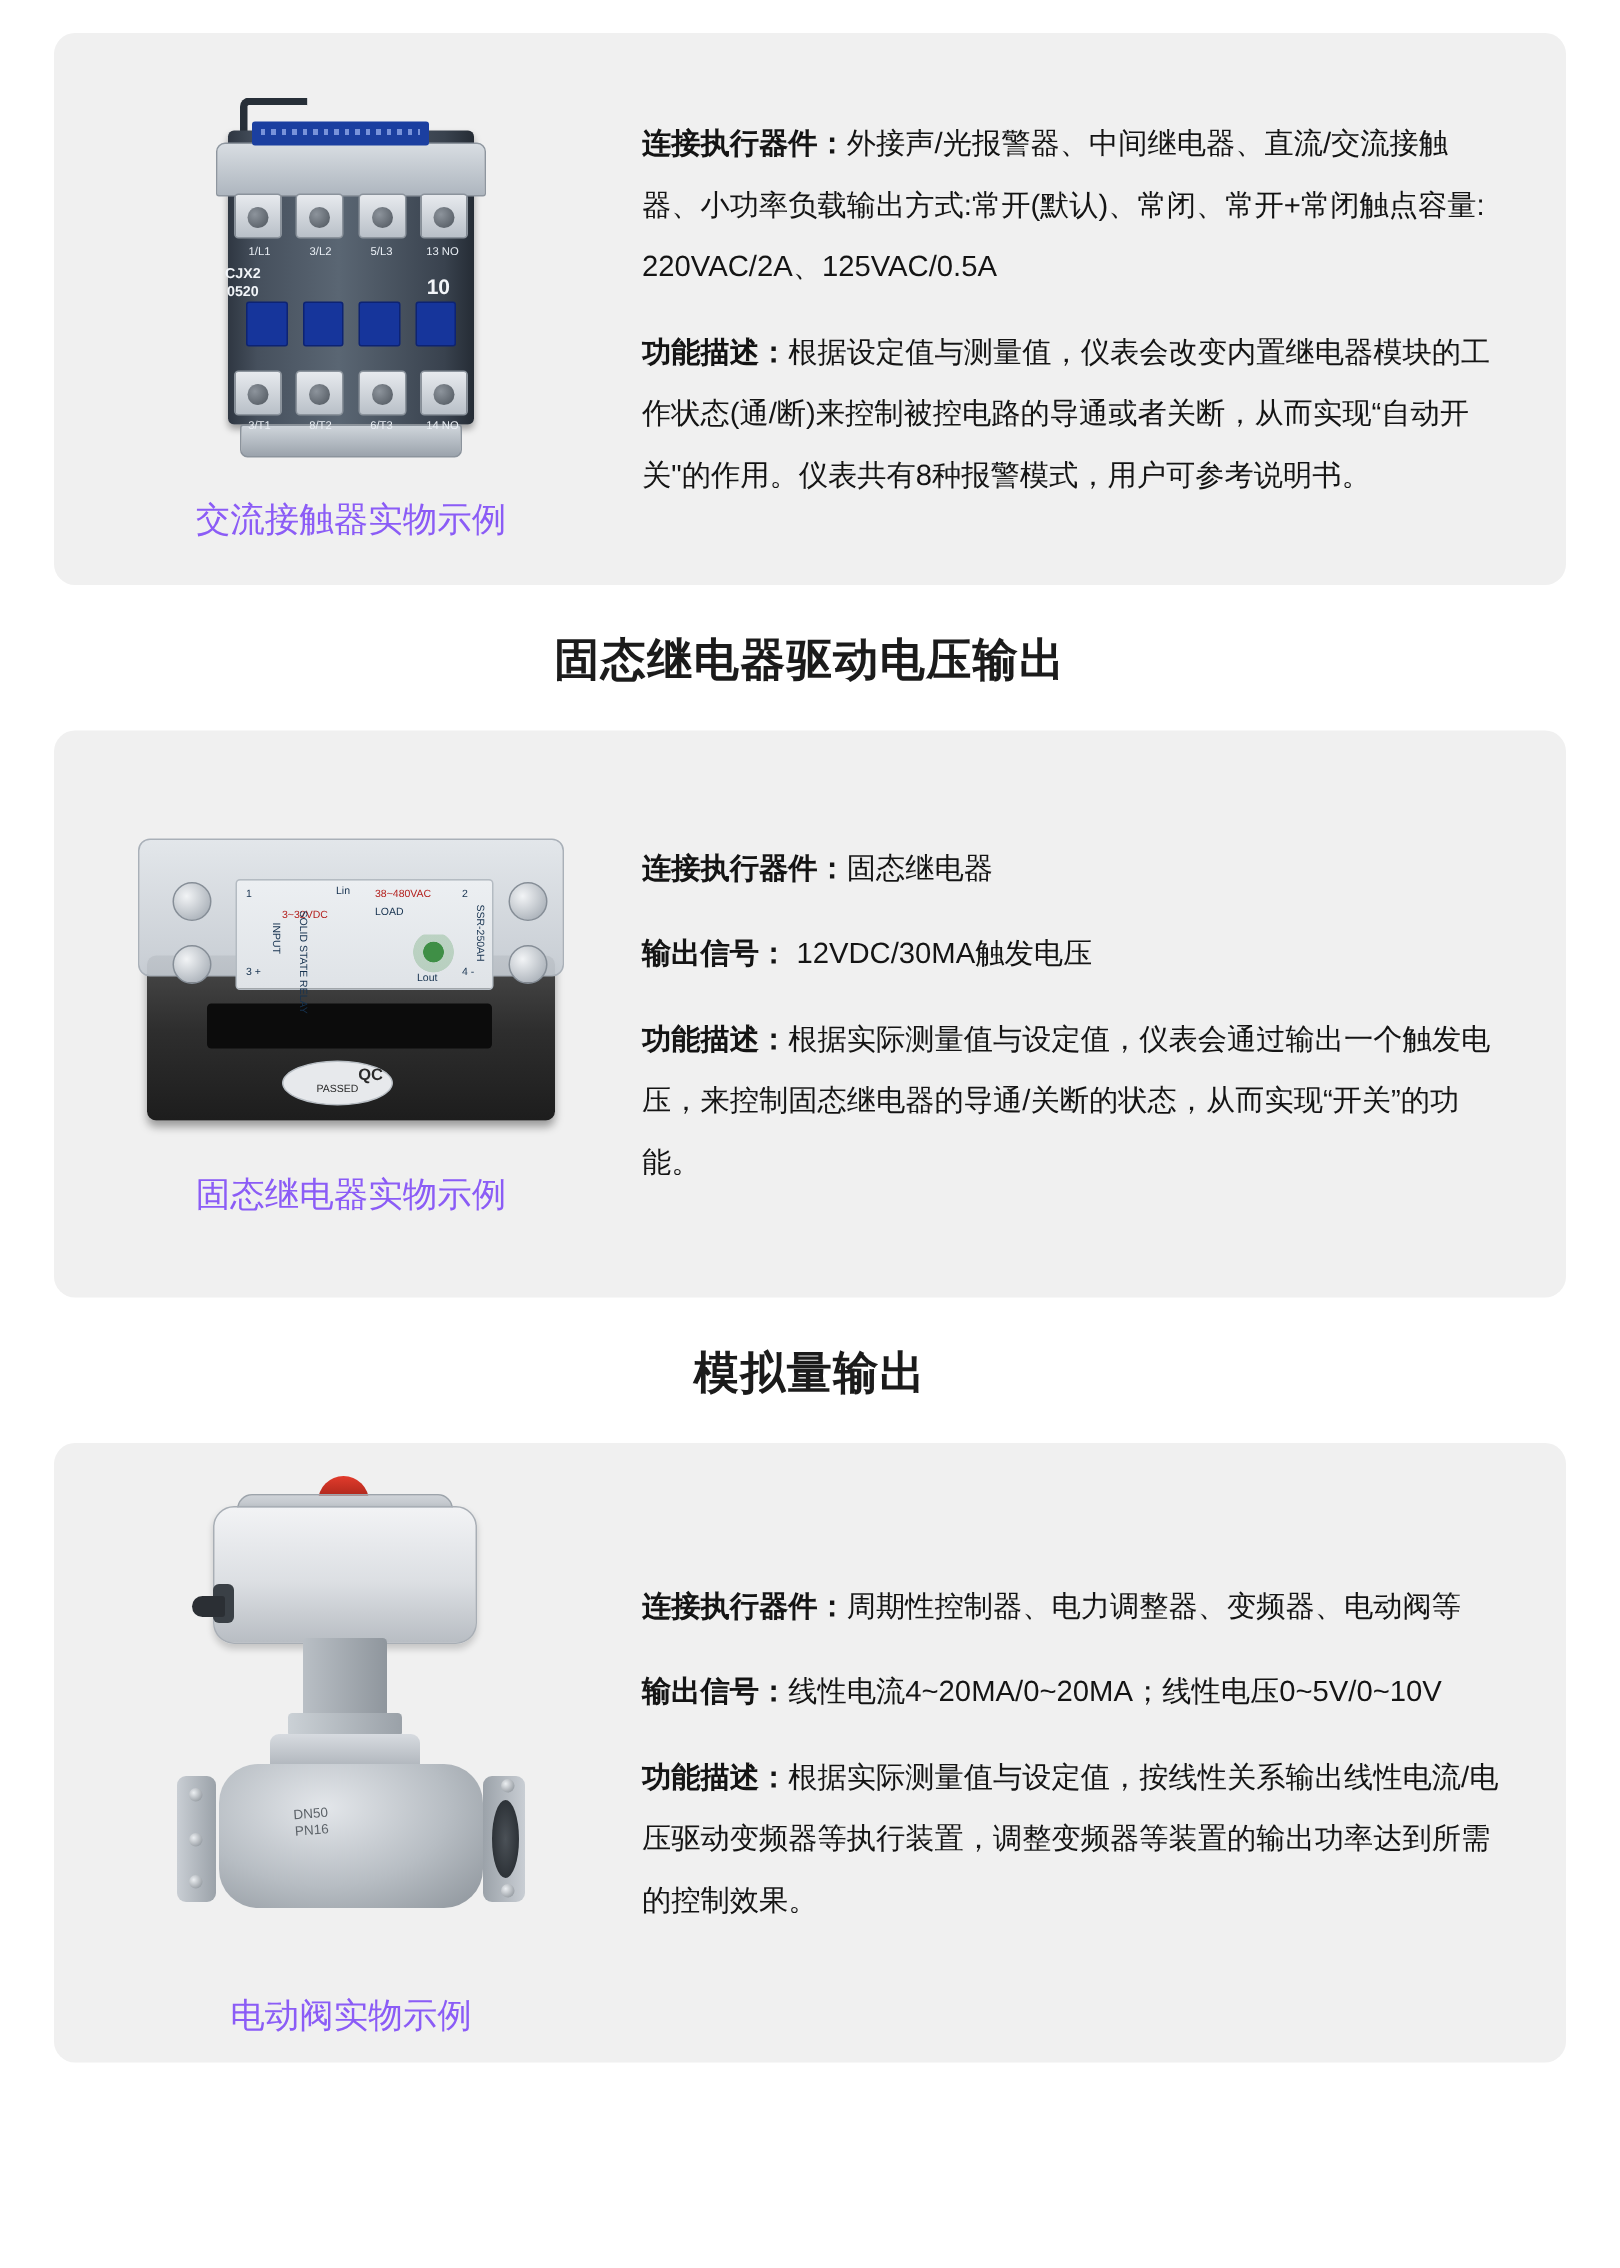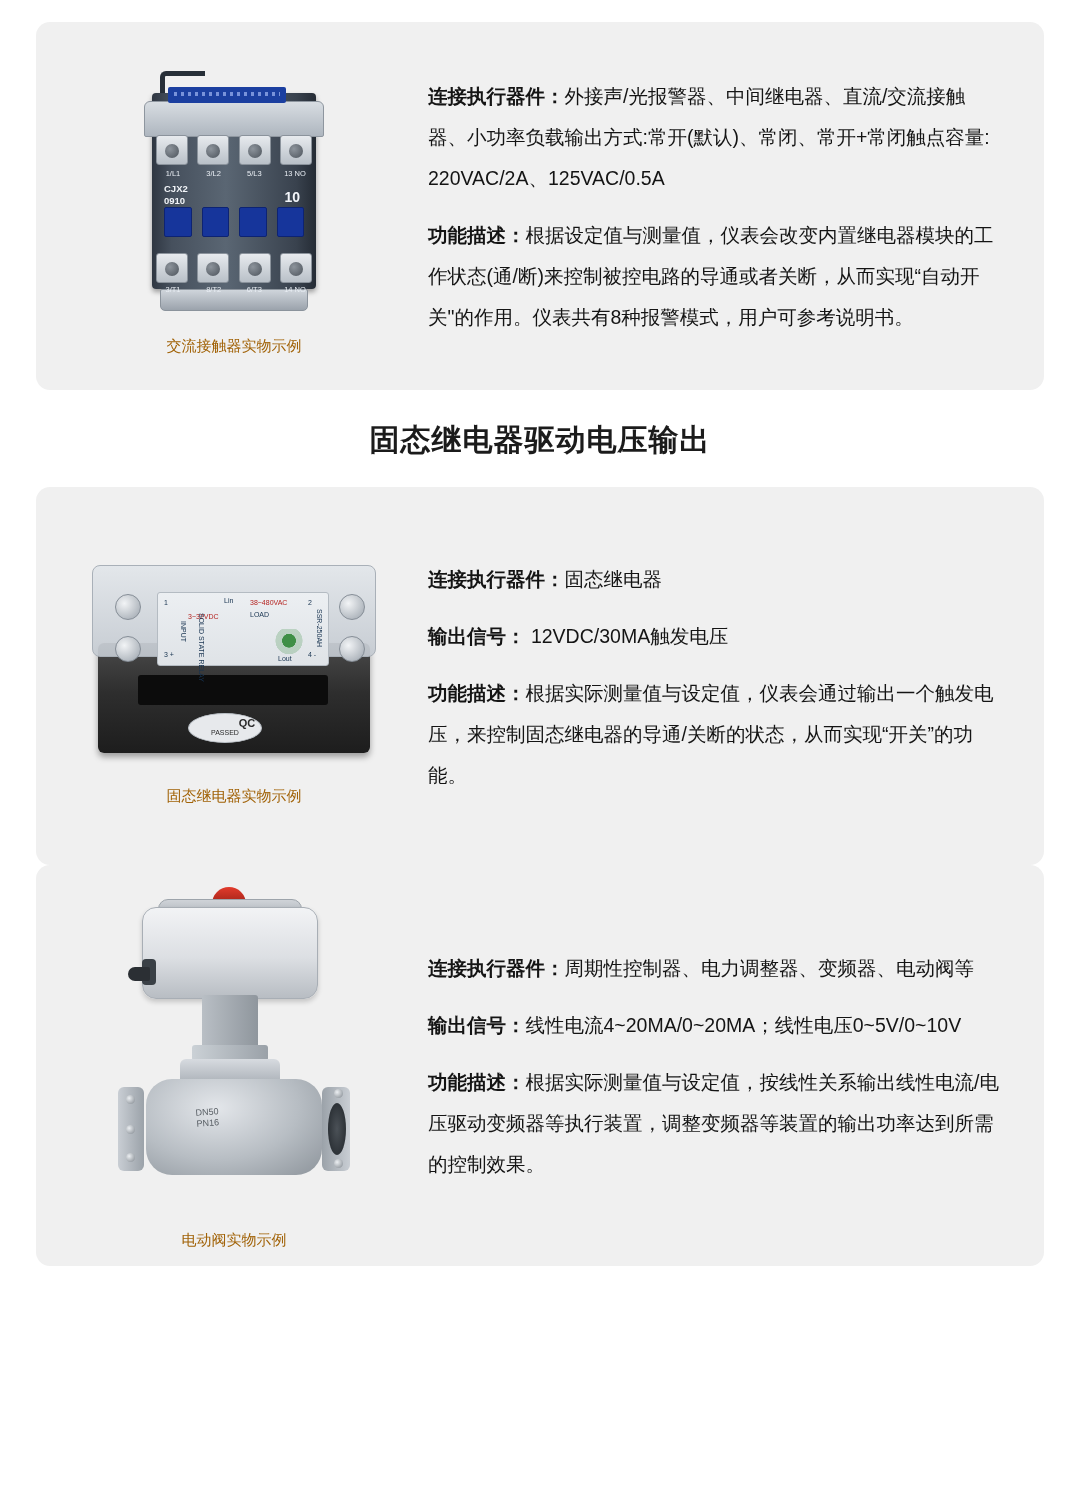--- a/index.html
+++ b/index.html
@@ -47,22 +47,22 @@
     flex-direction: column;
     align-items: center;
     justify-content: center;
   }
   .media-box {
     display: flex;
     align-items: center;
     justify-content: center;
   }
   .caption {
-    font-size: 15px;
-    color: #a16207;
+    font-size: 23px;
+    color: #8b5cf6;
     margin-top: 10px;
     text-align: center;
   }
   .card-body {
     flex: 1 1 auto;
     padding: 18px 24px 14px 14px;
     display: flex;
     flex-direction: column;
     justify-content: center;
     gap: 14px;
@@ -163,26 +163,27 @@
     justify-content: space-between;
     font-size: 7.5px;
     color: #e9eef4;
     font-family: "Liberation Sans", sans-serif;
   }
   .term-lbl.top { top: 112px; }
   .term-lbl.bot { top: 228px; }
   .term-lbl span { width: 34px; text-align: center; }
   .ct-code {
     position: absolute;
-    left: 30px;
+    left: 16px;
     top: 126px;
     font-size: 9.5px;
     line-height: 12px;
     color: #f2f5f9;
     font-weight: bold;
+    text-align: center;
   }
   .ct-code2 {
     position: absolute;
     right: 34px;
     top: 132px;
     font-size: 14px;
     color: #f2f5f9;
     font-weight: bold;
   }
   .ct-blues {
@@ -486,21 +487,21 @@
           </div>
           <div class="term-lbl top">
             <span>1/L1</span>
             <span>3/L2</span>
             <span>5/L3</span>
             <span>13 NO</span>
           </div>
 
           <div class="ct-code">
             <div>CJX2</div>
-            <div>0910</div>
+            <div>0520</div>
           </div>
           <div class="ct-code2">10</div>
 
           <div class="ct-blues">
             <i></i>
             <i></i>
             <i></i>
             <i></i>
           </div>
 
@@ -577,20 +578,21 @@
       </p>
       <p class="para">
         <span class="lbl">输出信号：</span><span> 12VDC/30MA触发电压</span>
       </p>
       <p class="para">
         <span class="lbl">功能描述：</span><span>根据实际测量值与设定值，仪表会通过输出一个触发电压，来控制固态继电器的导通/关断的状态，从而实现“开关”的功能。</span>
       </p>
     </div>
   </div>
 
+  <h2 class="section-title">模拟量输出</h2>
 
   <div class="card card-3">
 
     <div class="card-media">
       <div class="media-box">
         <div class="valve">
           <div class="v-dome"></div>
           <div class="v-act-top"></div>
           <div class="v-actuator"></div>
           <div class="v-knob2"></div>

